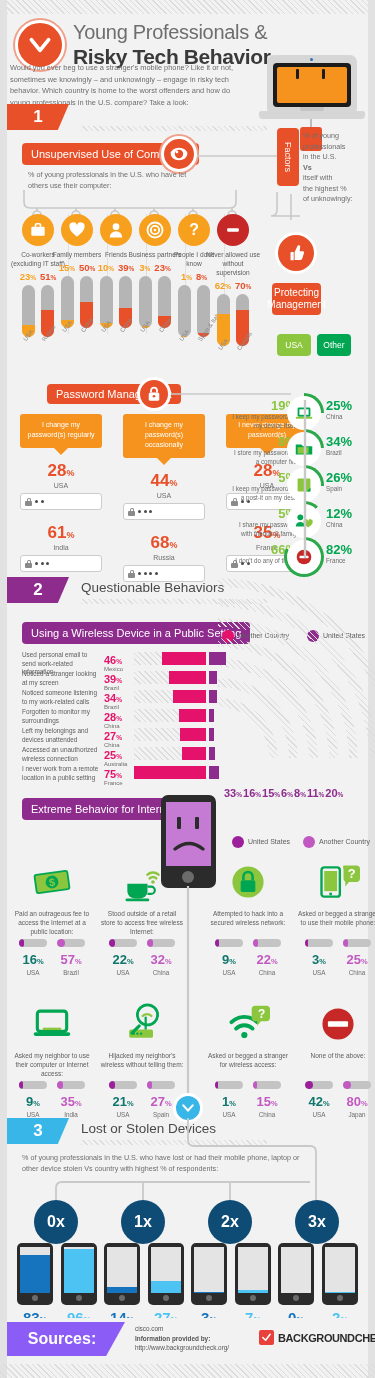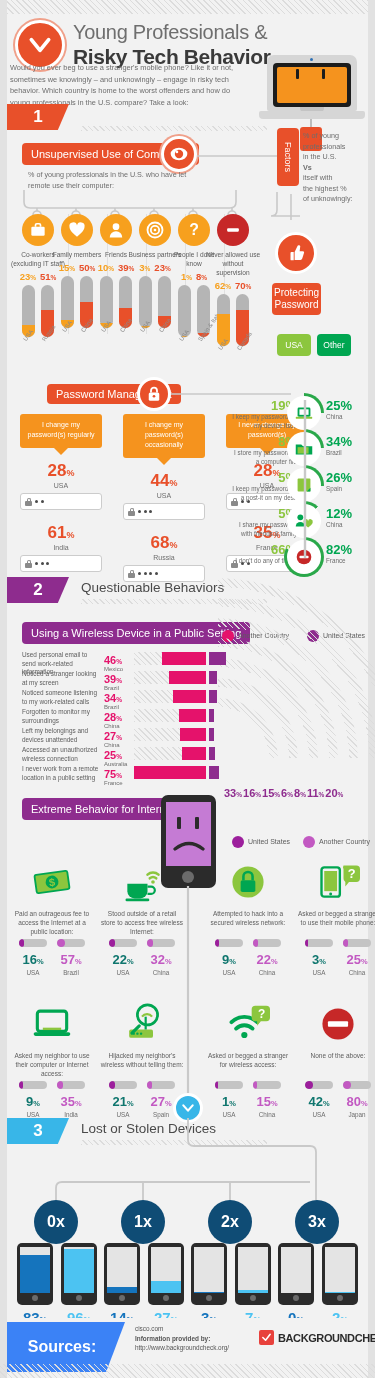--- a/index.html
+++ b/index.html
@@ -144,21 +144,21 @@
   .ph u{position:absolute;left:15px;bottom:4px;width:6px;height:6px;border-radius:50%;background:#6b6b6b;display:block;}
   .ls-pct{position:absolute;width:44px;text-align:center;}
   .ls-pct b{font-size:15px;font-weight:bold;}
   .ls-pct b small{font-size:8.5px;}
   .ls-pct span{display:block;font-size:6.3px;line-height:8px;color:#6d6d6d;margin-top:2px;}
   .ls-pct.dk b{color:#1574bd;}
   .ls-pct.lt b{color:#4cc3f2;}
 
   
   .src-band{position:absolute;left:7px;bottom:18px;width:361px;height:42px;background:#f2f2f2;}
-  .src-tag{position:absolute;left:0;top:4px;width:118px;height:50px;background:#3b82f6;
+  .src-tag{position:absolute;left:0;top:4px;width:118px;height:34px;background:#8b5cf6;
            clip-path:polygon(0 0,100% 0,84% 100%,0 100%);display:flex;align-items:center;justify-content:center;}
   .src-tag span{color:#fff;font-size:16px;font-weight:bold;margin-left:-8px;}
   .src-txt{position:absolute;left:128px;top:6px;font-size:6.4px;line-height:9.5px;color:#555;}
   .brand{position:absolute;left:252px;top:12px;display:flex;align-items:center;gap:4px;}
   .brand-chk{width:15px;height:15px;background:#e8413c;border-radius:2px;display:flex;align-items:center;justify-content:center;}
   .brand-t1{font-size:11px;font-weight:bold;color:#2b2b2b;letter-spacing:-.4px;}
 
   .chev{position:absolute;width:30px;height:30px;border-radius:50%;background:#38b6e8;border:3px solid #fff;
         display:flex;align-items:center;justify-content:center;}
   .kv{position:absolute;width:22px;background:#e8502a;border-radius:4px;color:#fff;font-size:9px;
@@ -216,21 +216,21 @@
   </div>
 
   <div class="pill orange" style="left:22px;top:143px;height:22px;">Unsupervised Use of Computers</div>
   <div class="icon-badge badge-orange" style="left:161px;top:136px;width:36px;height:36px;border:3px solid #fff;box-shadow:0 0 0 2px #f0a08a;">
     <svg viewBox="0 0 24 24" width="20" height="20">
         <ellipse cx="12" cy="12" rx="10" ry="7.5" fill="#fff"></ellipse>
         <circle cx="12" cy="12" r="5" fill="#e8502a"></circle>
         <circle cx="9.5" cy="9.5" r="1.6" fill="#fff"></circle>
       </svg>
   </div>
-  <div class="note" style="left:28px;top:170px;width:160px;">% of young professionals in the U.S. who have let remote use their computer:</div>
+  <div class="note" style="left:28px;top:170px;width:160px;">% of young professionals in the U.S. who have let others use their computer:</div>
 
   <svg style="position:absolute;left:0;top:150px;width:375px;height:70px;">
     <path d="M197 6 H277" stroke="#c9c9c9" stroke-width="1.6" fill="none"></path>
     <path d="M24 40 V52 Q24 58 30 58 H230 Q236 58 236 52 V40" stroke="#c9c9c9" stroke-width="1.6" fill="none"></path>
     <path d="M37 58 V62" stroke="#c9c9c9" stroke-width="1.6"></path>
     <path d="M76 58 V62" stroke="#c9c9c9" stroke-width="1.6"></path>
     <path d="M115 58 V62" stroke="#c9c9c9" stroke-width="1.6"></path>
     <path d="M154 58 V62" stroke="#c9c9c9" stroke-width="1.6"></path>
     <path d="M193 58 V62" stroke="#c9c9c9" stroke-width="1.6"></path>
     <path d="M232 58 V62" stroke="#c9c9c9" stroke-width="1.6"></path>
@@ -499,21 +499,21 @@
       </div>
     </div>
 
   <div class="icon-badge badge-orange" style="left:275px;top:232px;width:42px;height:42px;border:3px solid #fff;">
     <svg viewBox="0 0 24 24" width="22" height="22">
         <path d="M7 11 h2.5 V20 H7 a1 1 0 0 1-1-1 v-7 a1 1 0 0 1 1-1z M10.5 11 l3-6.5 a1.6 1.6 0 0 1 3 1.2 L16 10 h3.2 a1.6 1.6 0 0 1 1.5 2.1 l-1.9 6 a2 2 0 0 1-1.9 1.4 H10.5z" fill="#fff"></path>
       </svg>
   </div>
   <div class="pill orange" style="left:272px;top:283px;height:32px;width:49px;flex-direction:column;line-height:12px;font-size:10px;">
     <span>Protecting</span>
-    <span>Password</span>
+    <span>Management</span>
   </div>
   <div class="sq" style="left:277px;top:334px;width:34px;height:22px;background:#8cc63e;">USA</div>
   <div class="sq" style="left:317px;top:334px;width:34px;height:22px;background:#00a651;">Other</div>
   <div id="gp-rows">
       <div class="gp-row" style="left:230px;top:398px;">
         <div class="gp-left">
           <div class="gp-pct">19%</div>
           <div class="gp-txt">I keep my password on my device itself</div>
         </div>
         <div class="gp-arc" style="background:conic-gradient(#2aa84a 0 25%, transparent 25% 100%);"></div>
@@ -913,20 +913,21 @@
     <svg viewBox="0 0 24 24" width="16" height="16">
         <path d="M5 8 L12 16 L19 8" fill="none" stroke="#fff" stroke-width="3.2" stroke-linecap="round" stroke-linejoin="round"></path>
       </svg>
   </div>
 
   <div class="sec" style="left:7px;top:1118px;width:300px;">
     <div class="sec-num blue">3</div>
     <div class="sec-title">Lost or Stolen Devices</div>
     <div class="sec-rule hatch"></div>
   </div>
+  <div class="note" style="left:22px;top:1153px;width:290px;">% of young professionals in the U.S. who have lost or had their mobile phone, laptop or other device stolen Vs country with highest % of respondents:</div>
 
   <svg style="position:absolute;left:0;top:1110px;width:375px;height:100px;">
     <path d="M188 8 V30 Q188 36 194 36 H310 Q316 36 316 42 V90" stroke="#c9c9c9" stroke-width="1.8" fill="none"></path>
     <path d="M56 90 V78 Q56 72 62 72 H310" stroke="#c9c9c9" stroke-width="1.8" fill="none"></path>
     <path d="M143 90 V72" stroke="#c9c9c9" stroke-width="1.8"></path>
     <path d="M230 90 V72" stroke="#c9c9c9" stroke-width="1.8"></path>
   </svg>
 
   <div id="ls-nodes">
       <div class="ls-node" style="left:34px;top:1200px;">0x</div>

